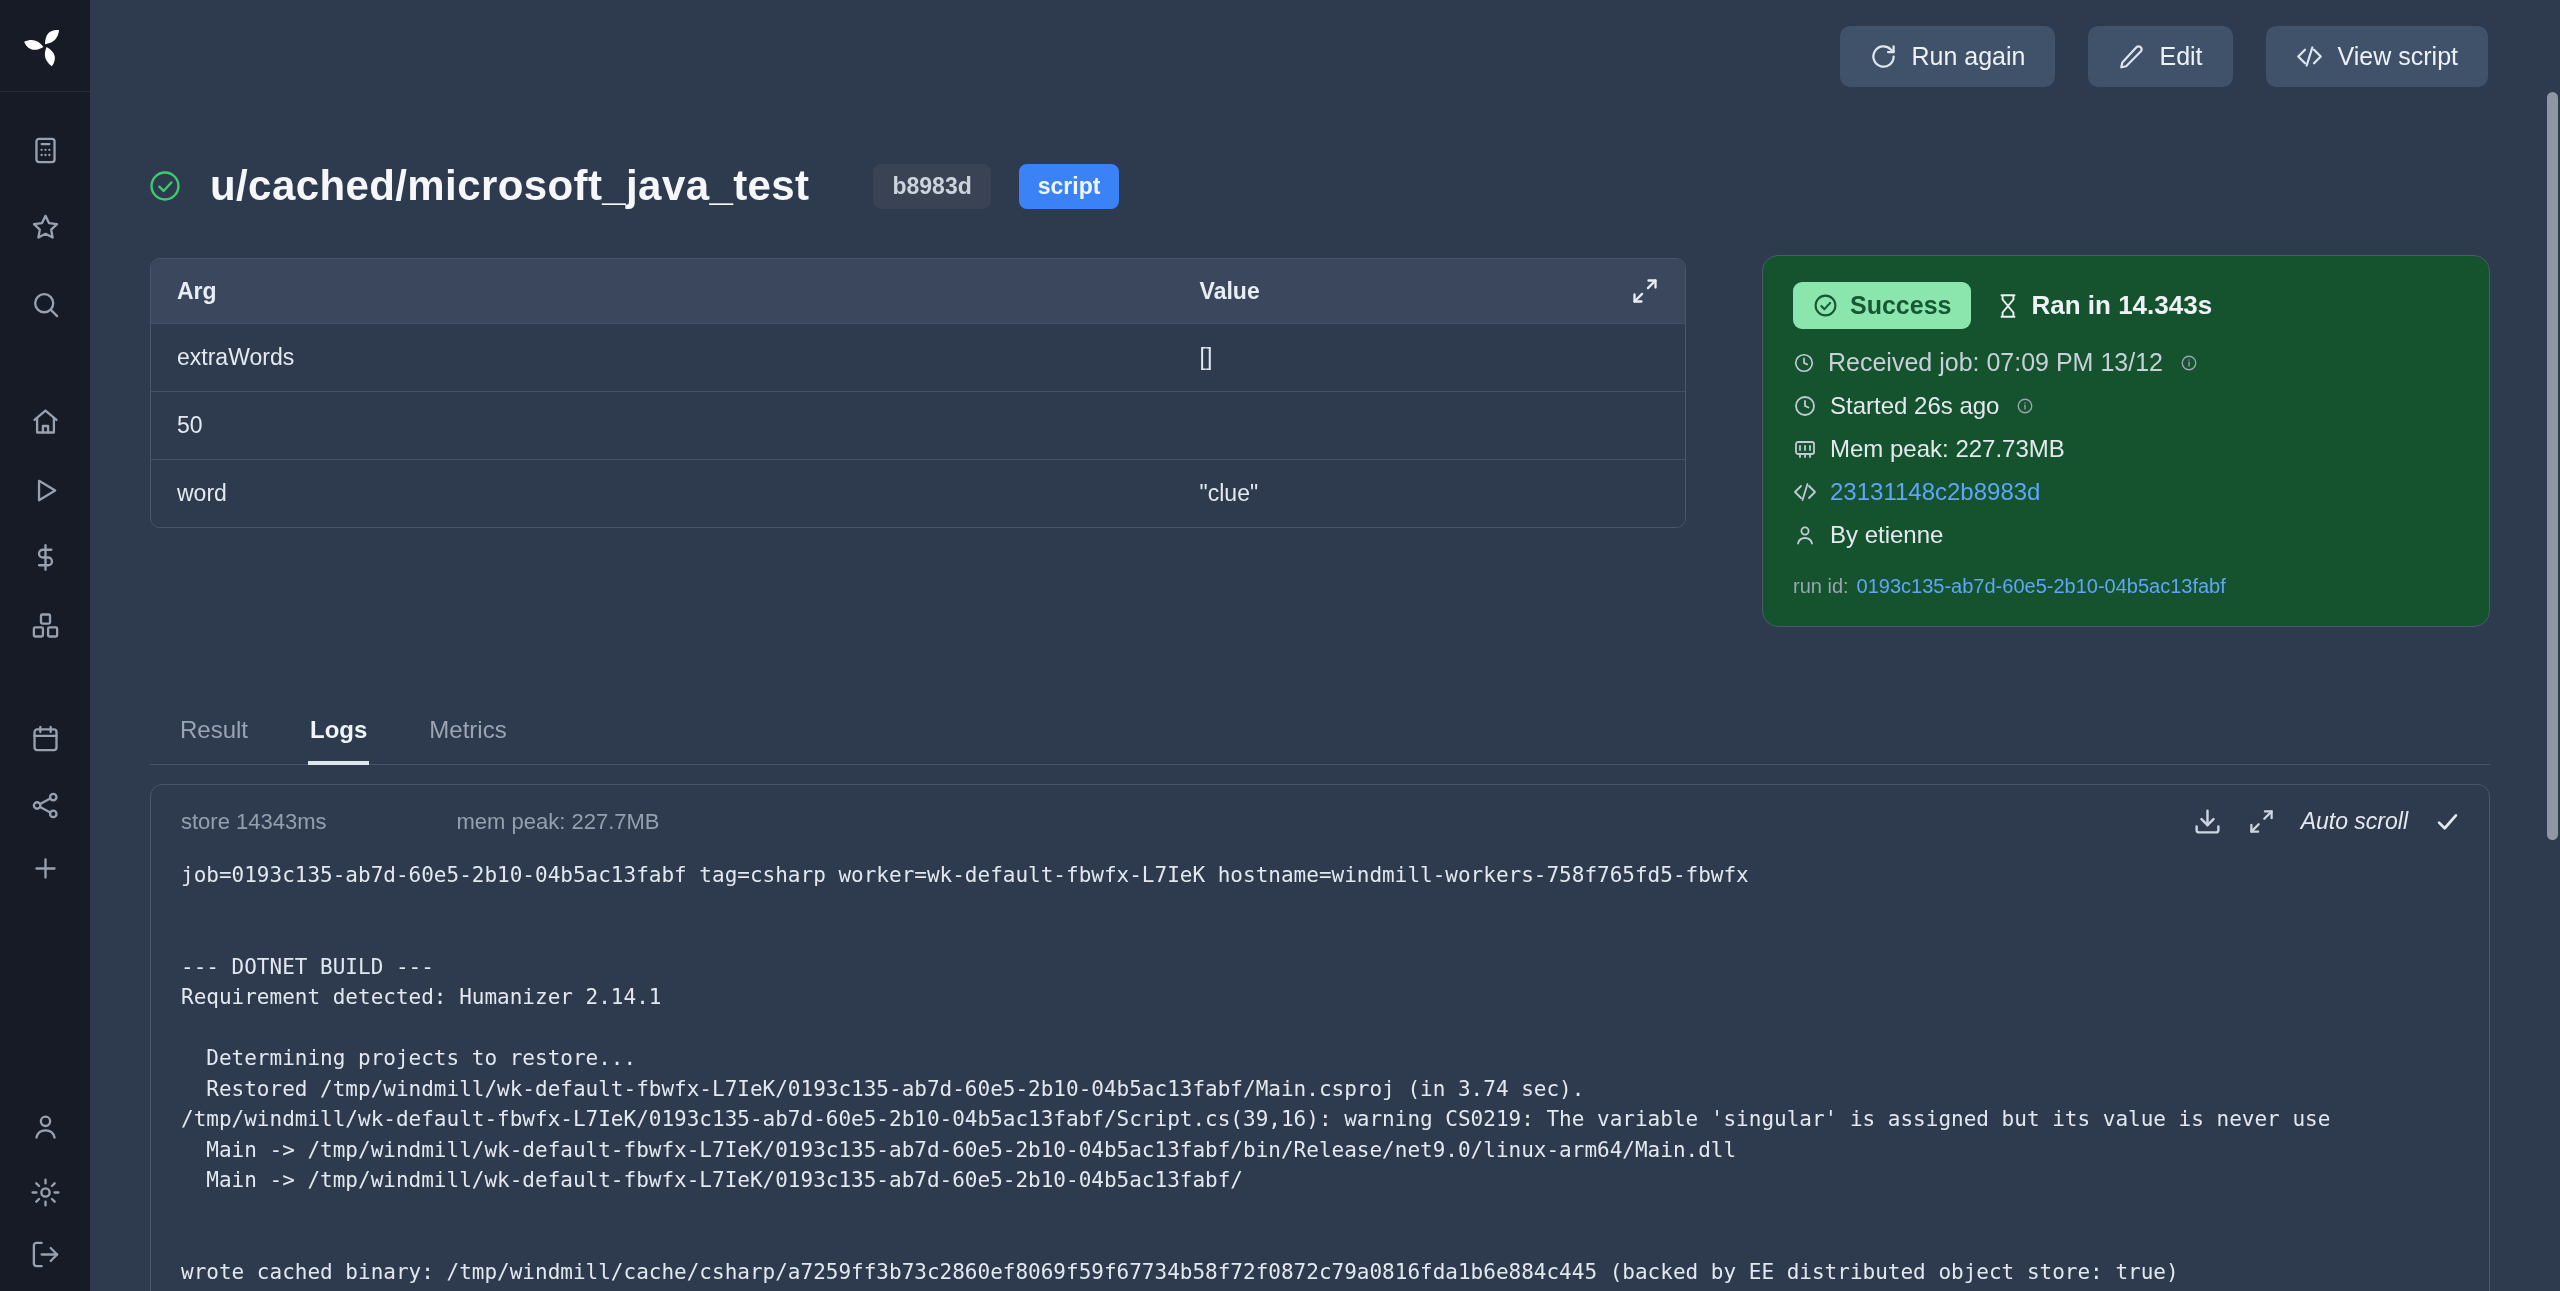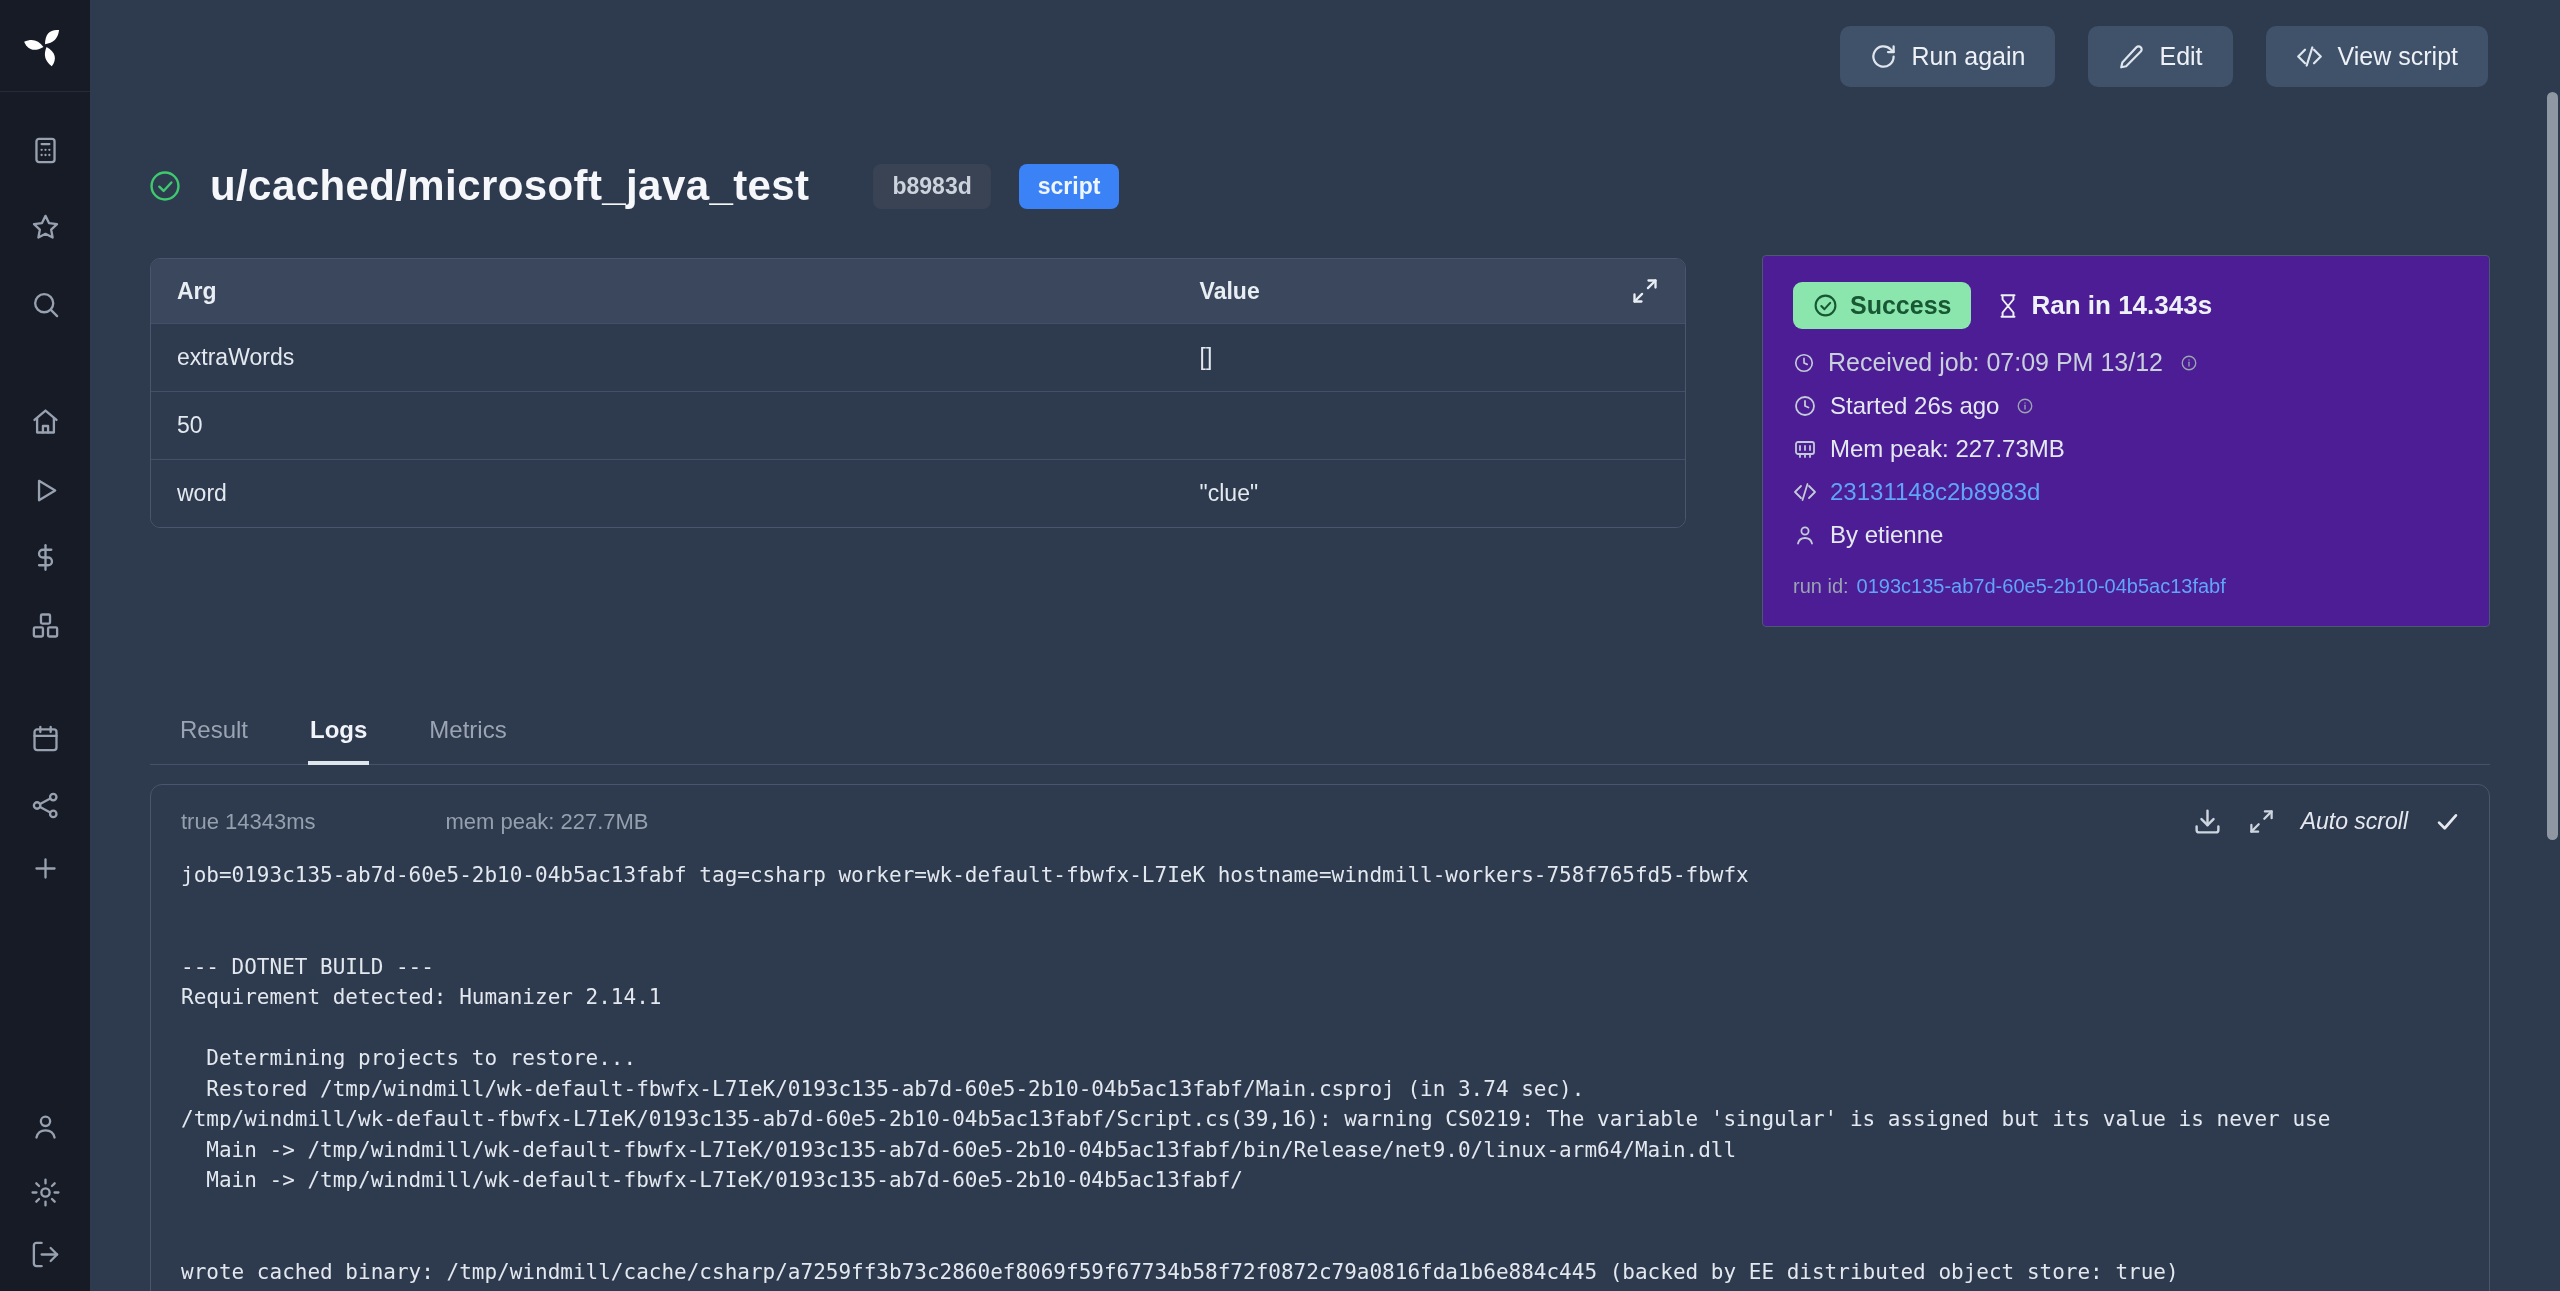--- a/index.html
+++ b/index.html
@@ -27,21 +27,21 @@
 
   
   .args-table { position: absolute; left: 150px; top: 258px; width: 1536px; border: 1px solid #49566d; border-radius: 10px; overflow: hidden; }
   .t-head { display: flex; align-items: center; height: 64px; background: #3a475c; padding: 0 26px; color: #e9eef4; font-size: 23px; font-weight: 700; }
   .t-col-arg { width: 69%; }
   .t-col-val { flex: 1; }
   .t-expand { color: #e9eef4; display: flex; cursor: pointer; }
   .t-row { display: flex; align-items: center; height: 68px; padding: 16px 26px; border-top: 1px solid #43506a; color: #e4e9f0; font-size: 23px; background: #2e3a4e; }
 
   
-  .status-card { position: absolute; left: 1762px; top: 255px; width: 728px; min-height: 358px; background: #4c1d95; border: 1px solid #4a5870; border-radius: 4px; padding: 26px 30px 28px 30px; }
+  .status-card { position: absolute; left: 1762px; top: 255px; width: 728px; min-height: 358px; background: #14532d; border: 1px solid #4a5870; border-radius: 16px; padding: 26px 30px 28px 30px; }
   .st-row1 { display: flex; align-items: center; gap: 24px; }
   .badge-success { display: inline-flex; align-items: center; gap: 12px; background: #8ae6ad; color: #175733; font-size: 25px; font-weight: 700; padding: 9px 20px; border-radius: 9px; }
   .ran-in { display: flex; align-items: center; gap: 10px; color: #eef2f6; font-size: 26px; font-weight: 600; }
   .st-row { display: flex; align-items: center; gap: 13px; margin-top: 15px; color: #e4e9f0; font-size: 24px; }
   .st-row.small { font-size: 25px; color: #c8d0da; margin-top: 19px; }
   .st-icon { color: #c3cbd6; display: flex; }
   .info-icon { color: #9aa4b2; display: flex; margin-left: 4px; cursor: pointer; }
   .link { color: #60a5fa; text-decoration: none; cursor: pointer; }
   .runid-row { margin-top: 26px; font-size: 20px; color: #9aa4b2; display: flex; gap: 8px; align-items: flex-end; }
 
@@ -325,21 +325,21 @@
   </aside>
 
   <div class="tabs">
     <div class="tab">Result</div>
     <div class="tab active">Logs</div>
     <div class="tab">Metrics</div>
   </div>
 
   <section class="log-card">
     <div class="log-header">
-      <span>true 14343ms</span>
+      <span>store 14343ms</span>
       <span class="log-mem">mem peak: 227.7MB</span>
       <div class="log-tools">
         <span class="tool-icon">
           <svg width="29" height="29" viewBox="0 0 24 24" fill="none" stroke="currentColor" stroke-width="2" stroke-linecap="round" stroke-linejoin="round">
             <path d="M3 16v3a2 2 0 0 0 2 2h14a2 2 0 0 0 2-2v-3"></path>
               <polyline points="7 10 12 15 17 10"></polyline>
               <line x1="12" y1="3" x2="12" y2="15"></line>
           </svg>
         </span>
         <span class="tool-icon">

